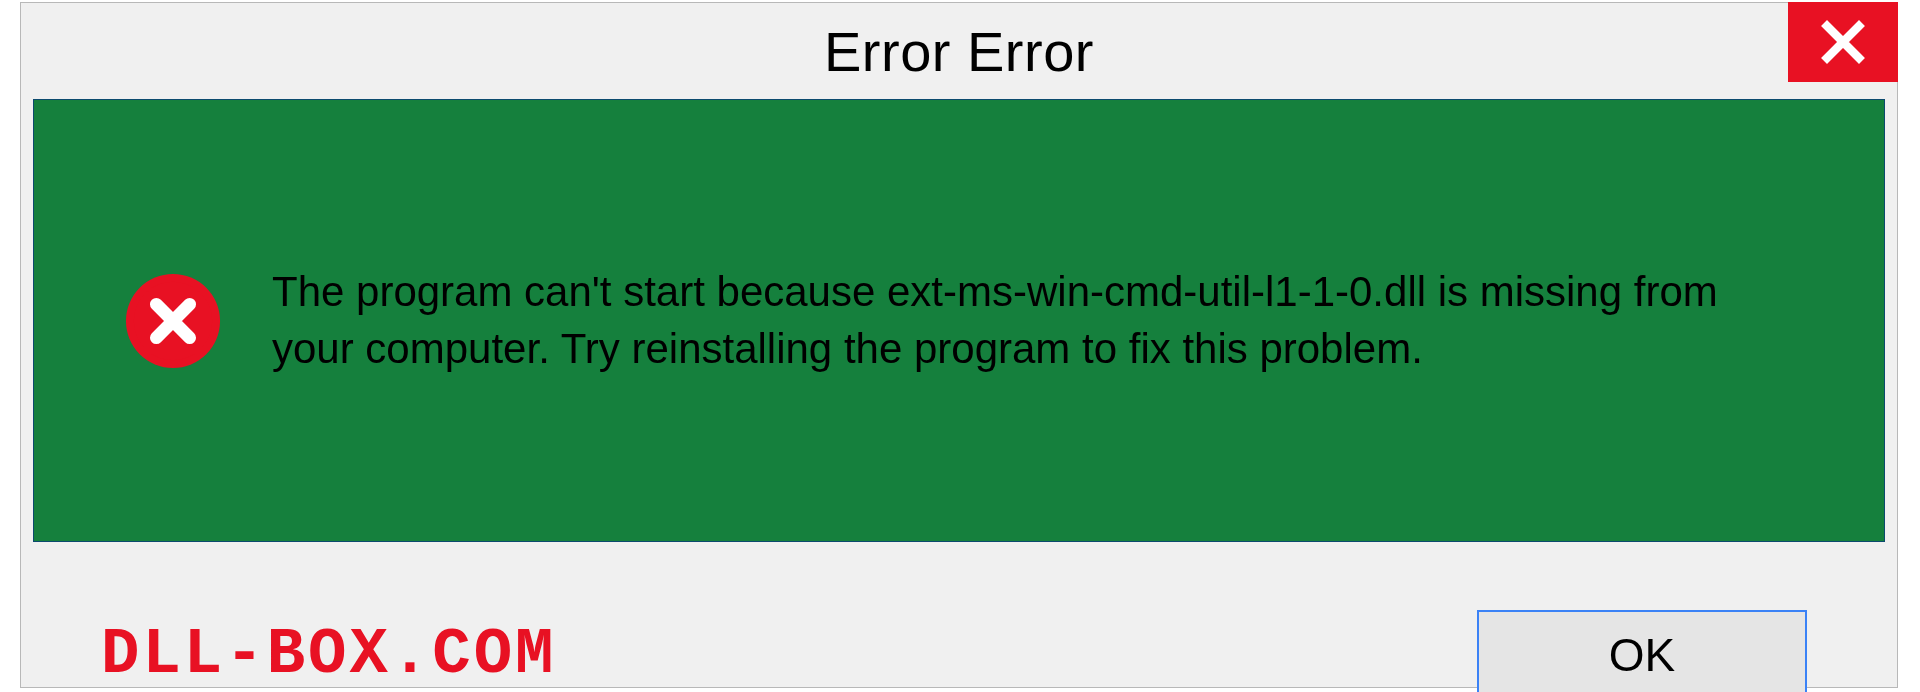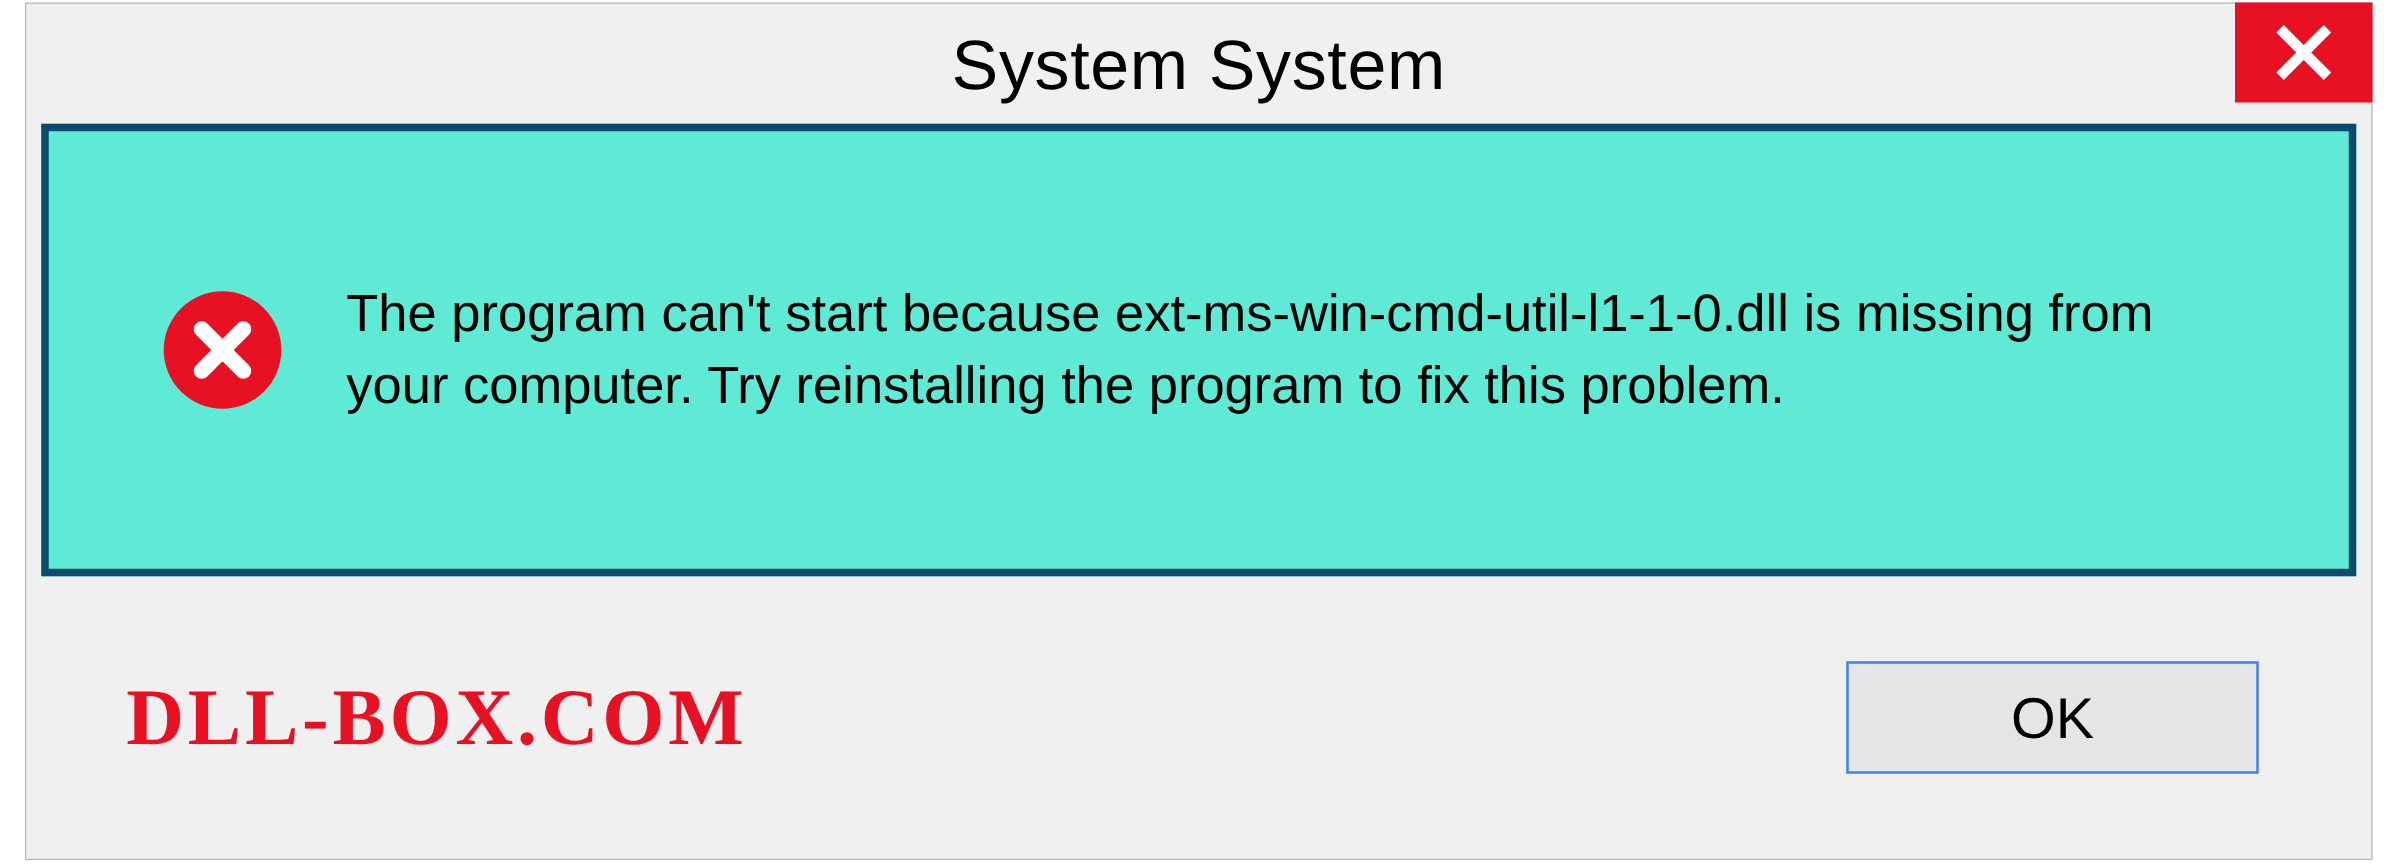--- a/index.html
+++ b/index.html
@@ -47,24 +47,24 @@
       display: flex;
       align-items: center;
       justify-content: center;
       cursor: pointer;
     }
     .close-button svg {
       width: 48px;
       height: 48px;
     }
     .content-area {
-      background: #5eead4;
-      border: 6px solid #0c4a6e;
+      background: #15803d;
+      border: 1px solid #0c4a6e;
       margin: 0 12px;
-      height: 362px;
+      height: 443px;
       display: flex;
       align-items: center;
       padding: 0 60px 0 90px;
       gap: 50px;
     }
     .error-icon {
       width: 98px;
       height: 98px;
       flex-shrink: 0;
     }
@@ -80,21 +80,21 @@
       display: flex;
       align-items: center;
       justify-content: space-between;
       padding: 0 90px 0 80px;
     }
     .watermark {
       font-size: 64px;
       font-weight: 800;
       color: #e81123;
       letter-spacing: 3px;
-      font-family: Liberation Serif, serif;
+      font-family: Liberation Mono, monospace;
     }
     .ok-button {
       width: 330px;
       height: 90px;
       background: #e5e5e5;
       border: 2px solid #3b82f6;
       font-size: 46px;
       font-weight: 400;
       color: #000;
       display: flex;
@@ -102,21 +102,21 @@
       justify-content: center;
       cursor: pointer;
     }
   </style>
 </head>
 <body>
 
 <div class="dialog">
 
   <div class="titlebar">
-    <span class="title-text">System System</span>
+    <span class="title-text">Error Error</span>
     <div class="close-button">
       <svg viewBox="0 0 24 24">
         <path d="M4 4 L20 20 M20 4 L4 20" stroke="#ffffff" stroke-width="4.2" stroke-linecap="square" fill="none"></path>
       </svg>
     </div>
   </div>
 
   <div class="content-area">
     <svg class="error-icon" viewBox="0 0 100 100">
       <circle cx="50" cy="50" r="48" fill="#e81123"></circle>

